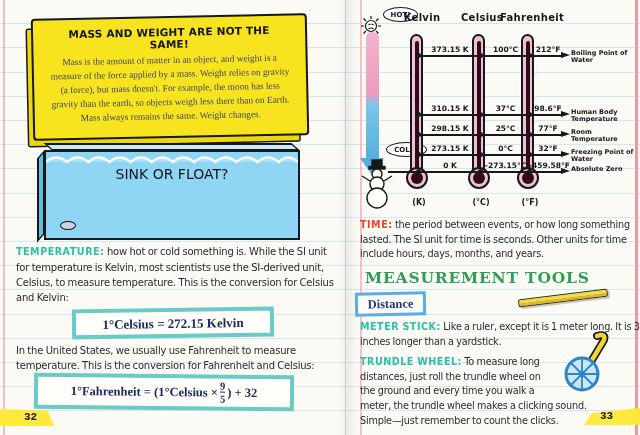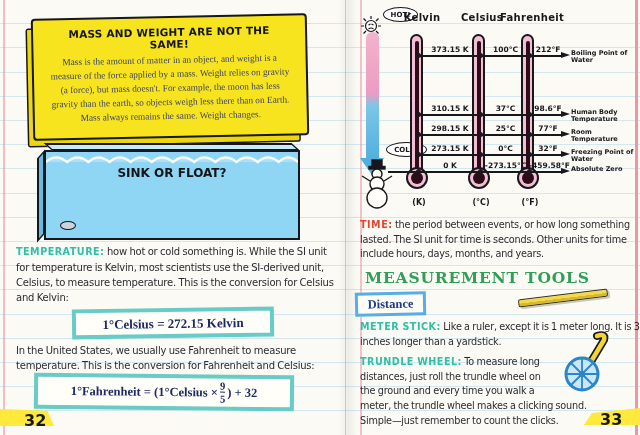--- a/index.html
+++ b/index.html
@@ -34,41 +34,41 @@
     line-height:1.5; color:#3c4360; }
 
   .sink-box { left:44px; top:150px; width:256px; height:90px;
     background:#8fd6f4; border:2.5px solid #17171c;
     padding:14px 12px 0 12px; text-align:center; }
   .sink-box .face-top { position:absolute; left:2px; top:-9px; width:248px; height:8px;
     background:#c6ebfb; border:2px solid #17171c; transform:skewX(48deg); }
   .sink-box .face-side { position:absolute; left:-9px; top:2px; width:8px; height:84px;
     background:#63bce2; border:2px solid #17171c; transform:skewY(-48deg); }
   .sink-box svg.waves { position:absolute; left:0; top:0; width:100%; height:12px; }
-  .sink-box .bx-title { font-size:12px; font-weight:700; color:#141419; margin-bottom:4px; }
+  .sink-box .bx-title { font-size:14px; font-weight:400; color:#141419; margin-bottom:4px; }
   .sink-box .bx-body { font-size:8.8px; }
   .stone { position:absolute; left:14px; bottom:8px; width:16px; height:9px;
     background:#cdd3da; border:1.5px solid #17171c; border-radius:50%; }
 
   .hand-para { font-size:10px; line-height:1.52; color:#2b2b33;
     letter-spacing:-.2px; word-spacing:-.5px; }
   .lbl-teal { color:#2fbfa6; font-weight:800; font-size:9.6px; letter-spacing:.5px; }
   .lbl-red  { color:#e5452e; font-weight:800; font-size:9.6px; letter-spacing:.5px; }
 
   .formula-box { background:#fffef8; border:4px solid #68cbc6; text-align:center;
     font-family:"Liberation Serif", serif; font-weight:700; color:#1c2a64; }
   .f1 { left:72px; top:308px; width:202px; height:30px; line-height:23px;
     font-size:13px; transform:rotate(-.8deg); }
   .f2 { left:34px; top:374px; width:260px; height:36px; font-size:12.5px;
     transform:rotate(.6deg); display:flex; align-items:center; justify-content:center; }
   .frac { display:inline-flex; flex-direction:column; align-items:center;
     font-size:10.5px; line-height:1.05; margin:0 2px; }
   .frac .den { border-top:1.4px solid #1c2a64; padding-top:.5px; }
 
-  .pgnum { font-weight:800; font-size:16px; color:#17171c; }
+  .pgnum { font-weight:800; font-size:11px; color:#17171c;font-family:Liberation Mono, monospace; }
   .hl { background:#ffe93c; position:absolute; height:17px; }
   .hl32 { left:0; top:409px; width:54px; clip-path:polygon(0 0, 88% 10%, 100% 100%, 0 100%); }
   .hl33 { left:584px; top:408px; width:56px; clip-path:polygon(14% 30%, 100% 0, 100% 100%, 0 100%); }
 
   
   #diagram { left:352px; top:6px; width:288px; height:212px; }
   #diagram .scale-name { position:absolute; top:6px; font-size:10px; font-weight:600;
     text-align:center; color:#17171c; letter-spacing:.3px; }
   .tube { position:absolute; top:28px; width:13px; height:138px;
     border:2px solid #17171c; border-radius:7px 7px 1px 1px; background:#f3bfd4; }

